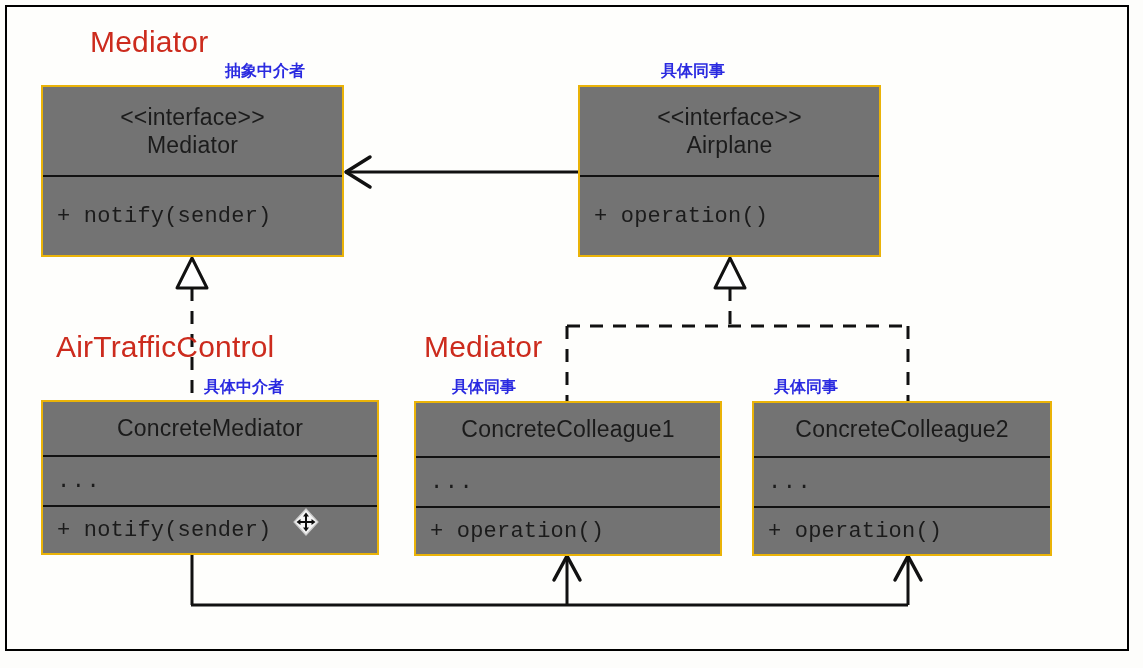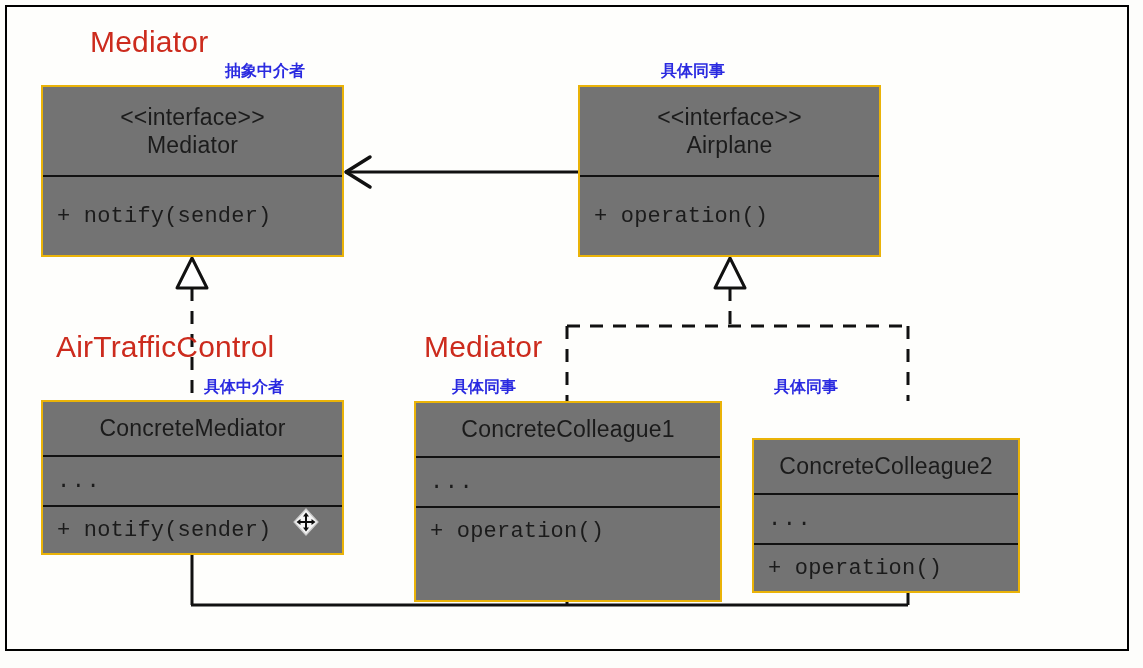--- a/index.html
+++ b/index.html
@@ -176,37 +176,37 @@
   <div class="role-label" style="left:56px; top:330px;">AirTrafficControl</div>
 
   <div class="cn-label" style="left:204px; top:377px;font-family:Liberation Mono, monospace;">具体中介者</div>
 
   <div class="role-label" style="left:424px; top:330px;">Mediator</div>
 
   <div class="cn-label" style="left:452px; top:377px;">具体同事</div>
 
   <div class="cn-label" style="left:774px; top:377px;">具体同事</div>
 
-  <div class="uml-box" style="left:41px; top:400px; width:303px; height:155px;">
+  <div class="uml-box" style="left:41px; top:400px; width:338px; height:155px;">
     <div class="compartment c-name" style="height:53px;">
       <div class="line">ConcreteMediator</div>
     </div>
     <div class="compartment c-member dots divider-top" style="height:50px;">...</div>
     <div class="compartment c-member divider-top" style="height:48px;">+ notify(sender)</div>
   </div>
 
-  <div class="uml-box" style="left:414px; top:401px; width:308px; height:201px;">
+  <div class="uml-box" style="left:414px; top:401px; width:308px; height:155px;">
     <div class="compartment c-name" style="height:53px;">
       <div class="line">ConcreteColleague1</div>
     </div>
     <div class="compartment c-member dots divider-top" style="height:50px;">...</div>
     <div class="compartment c-member divider-top" style="height:48px;">+ operation()</div>
   </div>
 
-  <div class="uml-box" style="left:752px; top:401px; width:268px; height:155px;margin-top:37px;">
+  <div class="uml-box" style="left:752px; top:401px; width:300px; height:155px;">
     <div class="compartment c-name" style="height:53px;">
       <div class="line">ConcreteColleague2</div>
     </div>
     <div class="compartment c-member dots divider-top" style="height:50px;">...</div>
     <div class="compartment c-member divider-top" style="height:48px;">+ operation()</div>
   </div>
 
   <div class="move-cursor" style="left:290px; top:506px;">
     <svg width="32" height="32" viewBox="0 0 32 32">
       <g>

